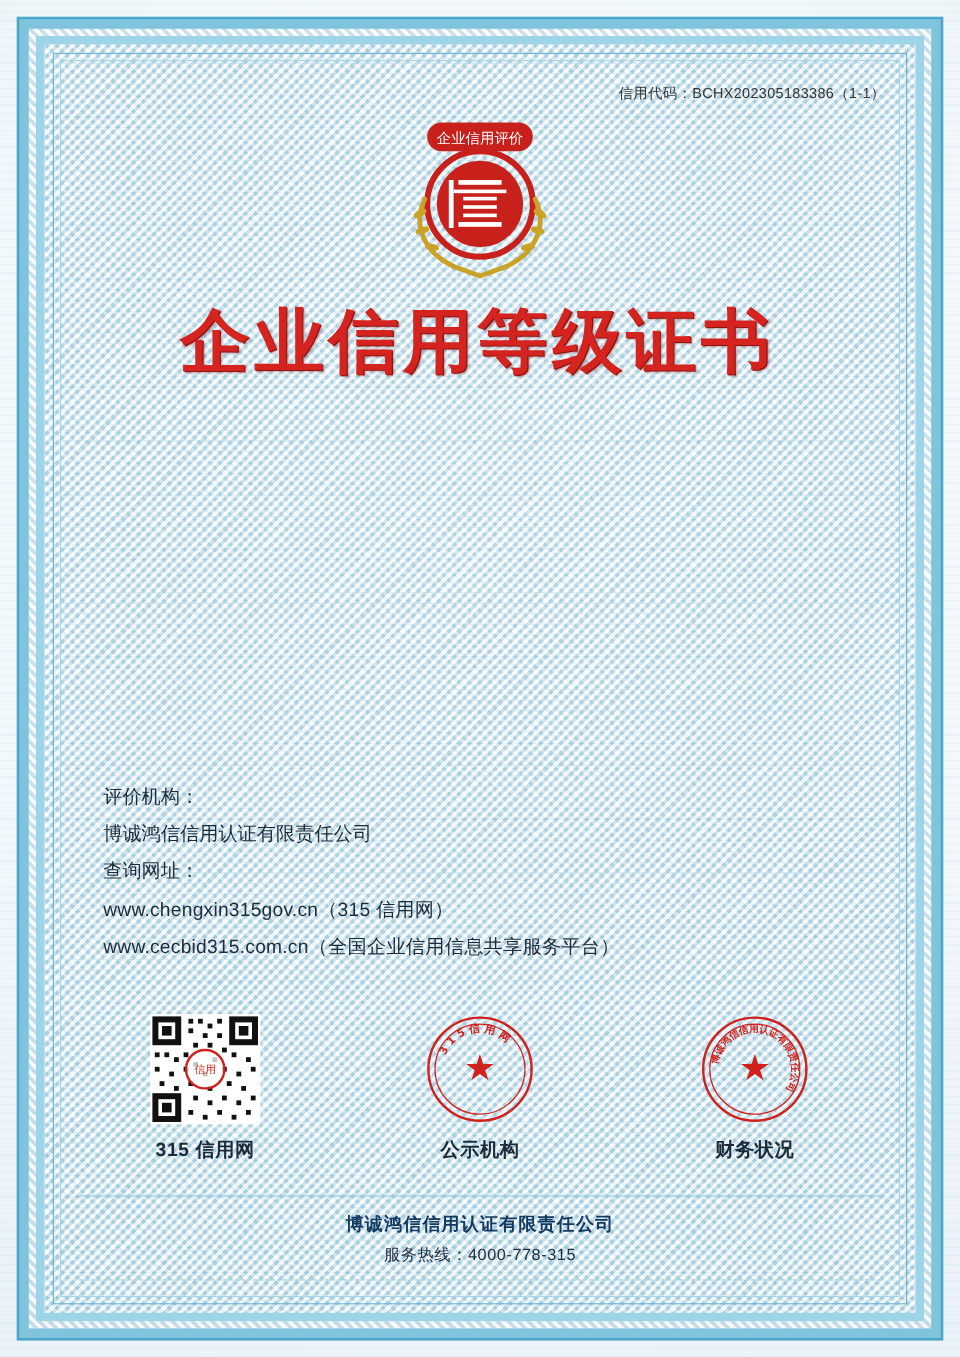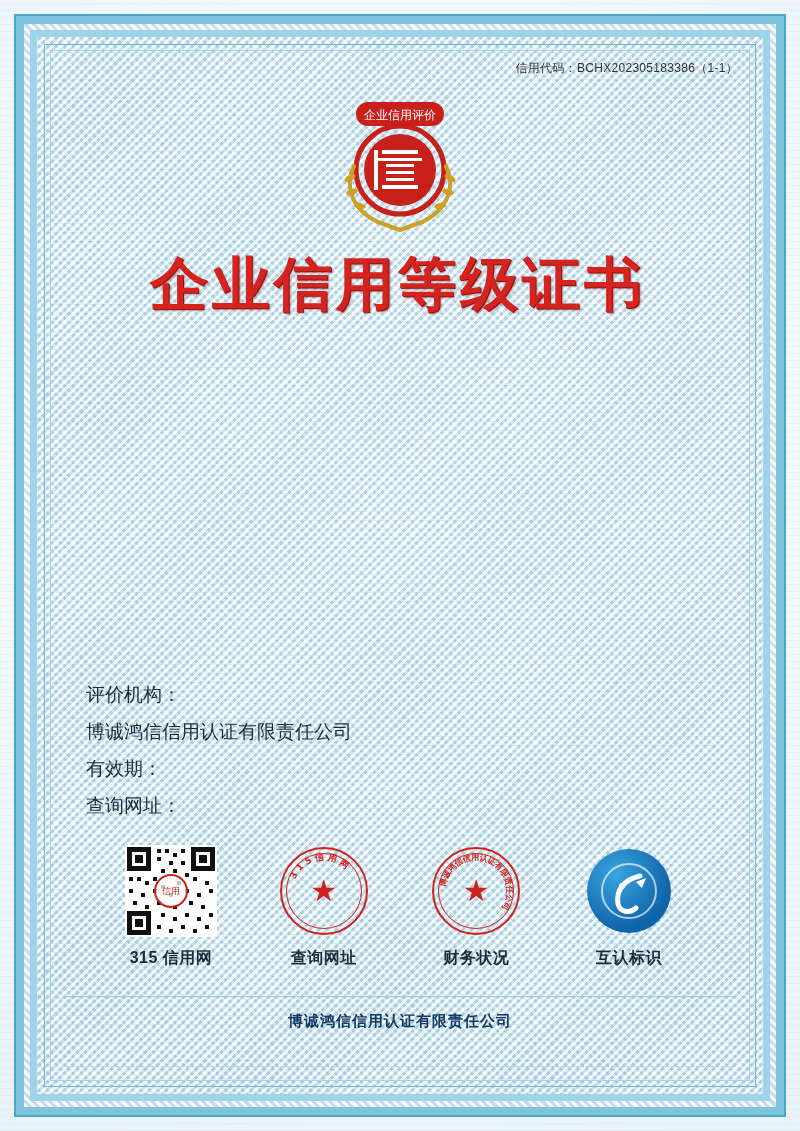--- a/index.html
+++ b/index.html
@@ -52,21 +52,21 @@
     background:
       repeating-linear-gradient(0deg,rgba(120,180,215,0.13) 0px,rgba(120,180,215,0.13) 1px,rgba(255,255,255,0) 1px,rgba(255,255,255,0) 9px);
     pointer-events:none;
   }
   .content{
     position:absolute;left:56px;top:56px;right:56px;bottom:56px;
   }
 
   
   .credit-code{
-    position:absolute;right:6px;top:4px;
+    position:absolute;right:6px;top:14px;
     font-size:12px;color:#333;letter-spacing:.3px;
     white-space:nowrap;
   }
 
   
   .emblem-wrap{
     position:absolute;left:0;right:0;top:38px;
     display:flex;justify-content:center;
   }
   .emblem{
@@ -106,22 +106,22 @@
     font-weight:bold;
     font-size:84px;
     letter-spacing:4px;
     color:#d0211c;
     text-shadow:2px 2px 0 rgba(140,20,15,.35);
   }
   .grade .cn{font-family:"DejaVu Sans","Liberation Sans",sans-serif;font-size:74px;}
 
   
   .info{
-    position:absolute;left:30px;top:620px;
-    font-size:19px;color:#1b2b3a;line-height:1.95;
+    position:absolute;left:30px;top:593px;
+    font-size:16px;color:#1b2b3a;line-height:1.95;
   }
   .info .line{white-space:nowrap;}
   .info .url{letter-spacing:.2px;}
 
   
   .badges{
     position:absolute;left:60px;right:60px;top:786px;
     display:flex;justify-content:space-between;align-items:flex-start;
   }
   .badge{width:110px;text-align:center;}
@@ -230,22 +230,23 @@
     </div>
 
     <div class="main-title">企业信用等级证书</div>
 
 
 
 
     <div class="info">
       <div class="line">评价机构：</div>
       <div class="line">博诚鸿信信用认证有限责任公司</div>
-      <div class="line">有效期：</div>
       <div class="line">查询网址：</div>
+      <div class="line url">www.chengxin315gov.cn（315 信用网）</div>
+      <div class="line url">www.cecbid315.com.cn（全国企业信用信息共享服务平台）</div>
     </div>
 
     <div class="badges">
 
       <div class="badge">
         <div class="art">
           <div class="qr">
             <div class="cell" style="left:2px;top:2px;width:24px;height:24px;"></div>
             <div class="cell" style="left:7px;top:7px;width:14px;height:14px;background:#fff;"></div>
             <div class="cell" style="left:10px;top:10px;width:8px;height:8px;"></div>
@@ -310,57 +311,45 @@
             <svg class="ring-text" viewBox="0 0 84 84" width="84" height="84">
               <defs>
                   <path id="ring1" d="M 42 42 m -31 0 a 31 31 0 1 1 62 0 a 31 31 0 1 1 -62 0"></path>
                 </defs>
               <text font-size="9" fill="#d0211c" font-family="DejaVu Sans, Liberation Sans, sans-serif" font-weight="bold">
                 <textPath href="#ring1" startOffset="6%">3 1 5 信 用 网</textPath>
               </text>
             </svg>
           </div>
         </div>
-        <div class="cap">查询网址</div>
+        <div class="cap">公示机构</div>
       </div>
 
       <div class="badge">
         <div class="art">
           <div class="seal">
             <div class="inner"></div>
             <div class="star">★</div>
             <svg class="ring-text" viewBox="0 0 84 84" width="84" height="84">
               <defs>
                   <path id="ring2" d="M 42 42 m -31 0 a 31 31 0 1 1 62 0 a 31 31 0 1 1 -62 0"></path>
                 </defs>
               <text font-size="8" fill="#d0211c" font-family="DejaVu Sans, Liberation Sans, sans-serif" font-weight="bold">
                 <textPath href="#ring2" startOffset="2%">博诚鸿信信用认证有限责任公司</textPath>
               </text>
             </svg>
           </div>
         </div>
         <div class="cap">财务状况</div>
       </div>
 
-      <div class="badge">
-        <div class="art">
-          <div class="mutual">
-            <svg width="58" height="58" viewBox="0 0 58 58">
-              <circle cx="29" cy="29" r="27" fill="none" stroke="#ffffff" stroke-width="2" opacity="0.65"></circle>
-              <path d="M40 14 C22 18 16 30 18 42 C20 50 30 52 36 46" fill="none" stroke="#ffffff" stroke-width="5" stroke-linecap="round"></path>
-              <path d="M36 20 L46 16 L42 26 Z" fill="#ffffff"></path>
-              <circle cx="22" cy="24" r="3" fill="#ffffff"></circle>
-            </svg>
-          </div>
-        </div>
-        <div class="cap">互认标识</div>
-      </div>
 
     </div>
 
     <div class="footer-rule"></div>
     <div class="footer">
       <div>博诚鸿信信用认证有限责任公司</div>
+      <div class="hot">服务热线：4000-778-315</div>
     </div>
     <div class="footer-dots"></div>
 
   </div>
 </div>
 
 </body></html>

